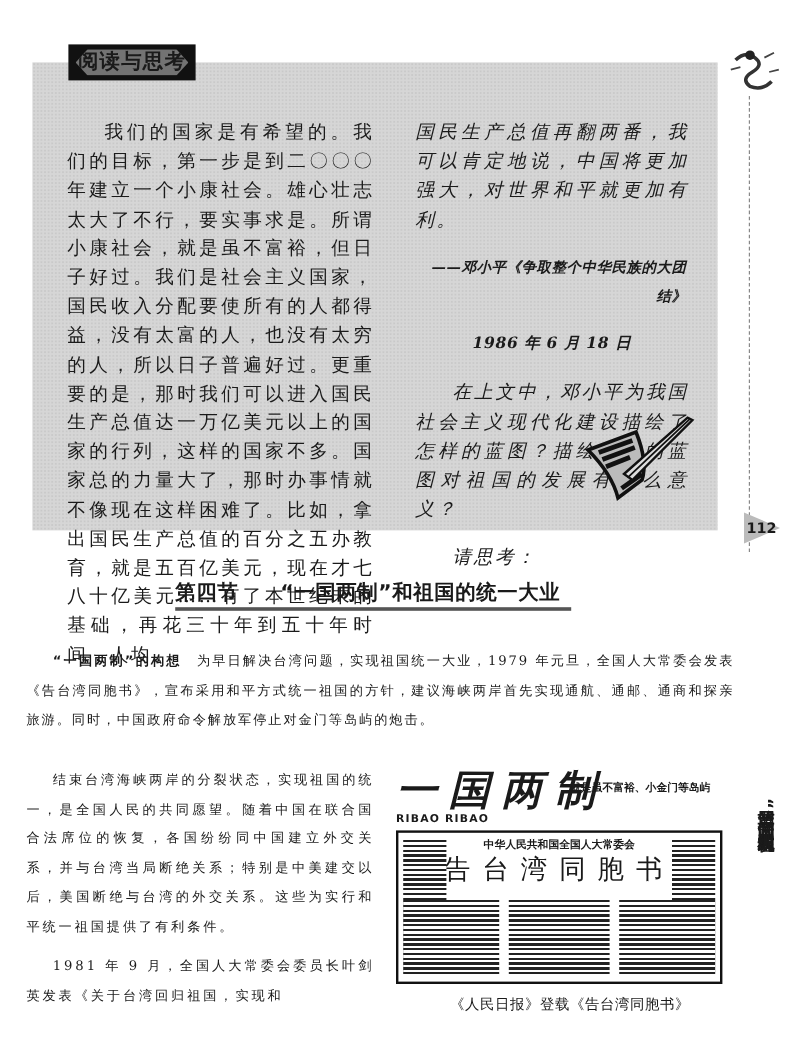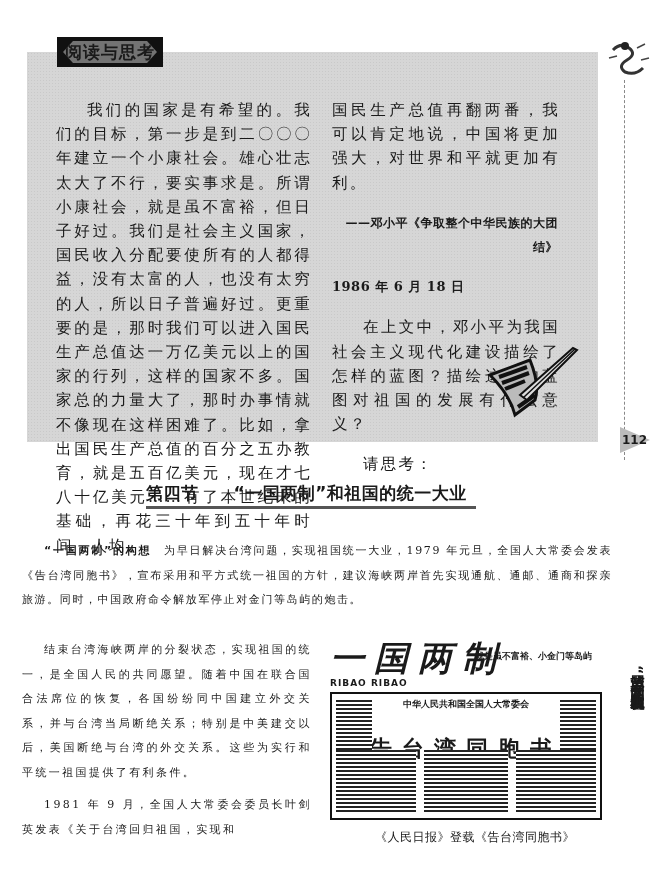--- a/index.html
+++ b/index.html
@@ -10,24 +10,24 @@
          background-image: radial-gradient(rgba(0,0,0,0.06) 1px, transparent 1px);
          background-size:3px 3px; }
   .reading-tag { position:absolute; left:57px; top:37px; width:106px; height:30px; background:#111; }
   .reading-tag-inner { position:absolute; left:6px; top:4px; width:94px; height:22px; background:#737373;
          clip-path: polygon(10px 0, 84px 0, 94px 50%, 84px 100%, 10px 100%, 0 50%);
          font-family:"DejaVu Sans","Liberation Sans",sans-serif; font-size:17px; font-weight:bold;
          text-align:center; line-height:22px; letter-spacing:1px; }
   .col { position:absolute; font-size:15.5px; line-height:24.2px; letter-spacing:2.2px; text-align:justify; }
   .col p { margin:16px; }
   .col-left { left:40px; top:82px; width:288px; }
-  .col-right { left:316px; top:82px; width:260px; }
+  .col-right { left:330px; top:82px; width:260px;font-style:italic; }
   .indent { text-indent:2em; }
   .quote-src { font-size:12px; text-align:right; letter-spacing:0.5px; padding-right:2px; font-weight:bold; }
-  .quote-date { font-size:13px; letter-spacing:0.5px; font-weight:bold; }
+  .quote-date { font-size:13px; text-align:center; letter-spacing:0.5px; font-weight:bold; }
   .pen-illus { position:absolute; left:485px; top:330px; width:100px; height:95px; }
   .dragon { position:absolute; left:603px; top:38px; width:50px; height:40px; }
   .margin-line { position:absolute; left:624px; top:80px; width:0; height:380px; border-left:1px dashed #888; }
   .page-number { position:absolute; left:622px; top:433px; font-family:"DejaVu Sans","Liberation Sans",sans-serif;
          font-weight:bold; font-size:12px; }
   .page-tri { position:absolute; left:620px; top:427px; width:0; height:0;
          border-top:13px solid transparent; border-bottom:13px solid transparent; border-left:30px solid #bbb; }
   .section-title { position:absolute; left:146px; top:482px; font-family:"DejaVu Sans","Liberation Sans",sans-serif;
          font-size:17px; font-weight:bold; letter-spacing:0.5px; white-space:pre; }
   .section-rule { position:absolute; left:146px; top:506px; width:330px; height:3px; background:#555; }
@@ -37,21 +37,21 @@
   .intro .lead { font-family:"DejaVu Sans","Liberation Sans",sans-serif; font-weight:bold; }
   .left-body { left:22px; top:638px; width:290px; letter-spacing:2.4px; }
   .newspaper { position:absolute; left:330px; top:640px; width:270px; height:178px; background:#fff; }
   .np-head { position:absolute; left:0; top:0; width:270px; height:45px; }
   .np-title { position:absolute; left:0; top:-4px; font-family:"DejaVu Serif",serif; font-style:italic; font-weight:bold;
          font-size:34px; letter-spacing:10px; }
   .np-roman { position:absolute; left:0; top:38px; font-family:"DejaVu Sans",sans-serif; font-weight:bold; font-size:9px; letter-spacing:1px; }
   .np-headline-side { position:absolute; left:145px; top:10px; font-size:9px; font-weight:bold; }
   .np-box { position:absolute; left:0; top:52px; width:268px; height:124px; border:2px solid #111; background:#fff; }
   .np-sub { position:absolute; left:0; width:268px; top:4px; text-align:center; font-size:9px; font-weight:bold; }
-  .np-main { position:absolute; left:0; width:268px; top:16px; text-align:center; font-size:22px; font-weight:bold; letter-spacing:10px;margin-top:24px; }
+  .np-main { position:absolute; left:0; width:268px; top:16px; text-align:center; font-size:22px; font-weight:normal; letter-spacing:10px; }
   .np-col { position:absolute; background:repeating-linear-gradient(#222 0 2px, #fff 2px 4px); }
   .caption { position:absolute; left:375px; top:829px; font-size:12px; letter-spacing:0.5px; }
   .side-running { position:absolute; left:627px; top:665px; width:18px; font-family:"DejaVu Sans","Liberation Sans",sans-serif;
          font-weight:bold; font-size:14px; line-height:15.5px; writing-mode:vertical-rl; letter-spacing:0px; }
 </style>
 </head>
 <body>
 
 <div class="reading-box"></div>
 

